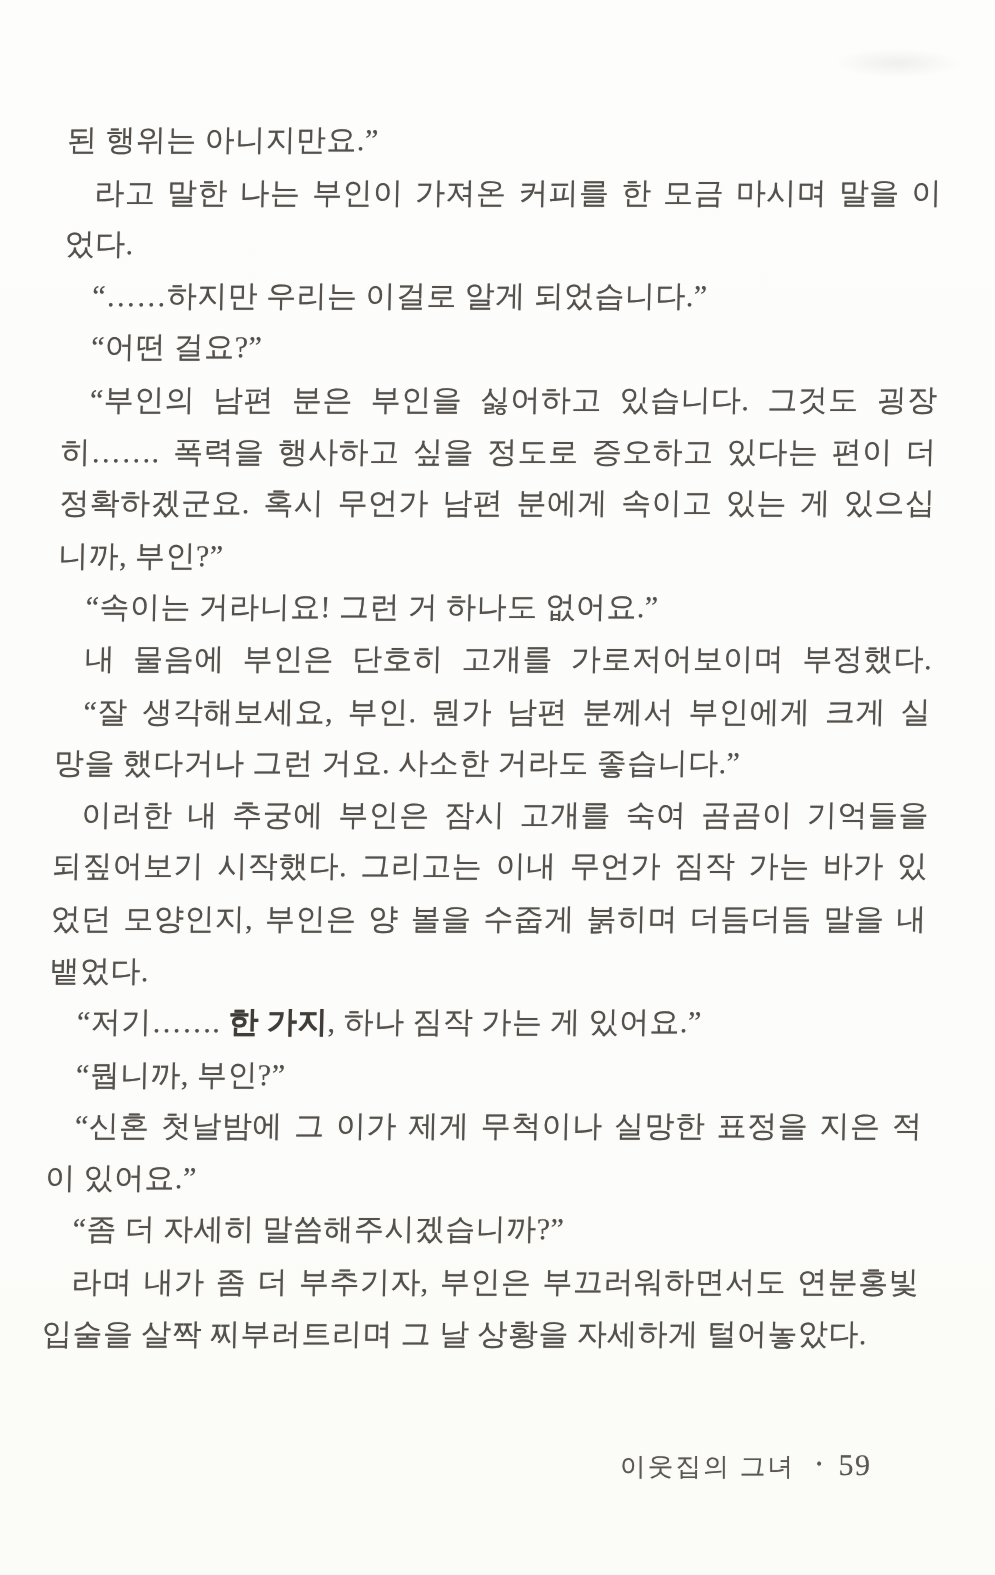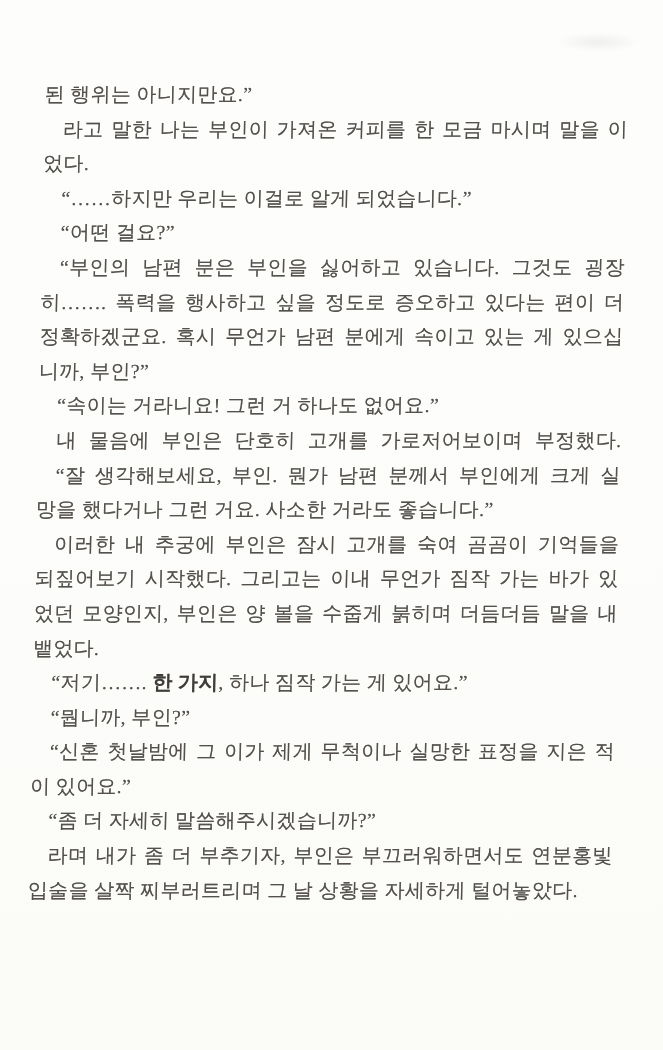--- a/index.html
+++ b/index.html
@@ -100,14 +100,19 @@
       <div class="line"><span class="seg">뱉었다.</span></div>
       <div class="line indent"><span class="seg">“저기……. </span><span class="seg b">한 가지</span><span class="seg">, 하나 짐작 가는 게 있어요.”</span></div>
       <div class="line indent"><span class="seg">“뭡니까, 부인?”</span></div>
       <div class="line indent j"><span class="seg">“신혼 첫날밤에 그 이가 제게 무척이나 실망한 표정을 지은 적</span></div>
       <div class="line"><span class="seg">이 있어요.”</span></div>
       <div class="line indent"><span class="seg">“좀 더 자세히 말씀해주시겠습니까?”</span></div>
       <div class="line indent j"><span class="seg">라며 내가 좀 더 부추기자, 부인은 부끄러워하면서도 연분홍빛</span></div>
       <div class="line"><span class="seg">입술을 살짝 찌부러트리며 그 날 상황을 자세하게 털어놓았다.</span></div>
     </div>
 
+  <div class="footer">
+    <span class="book-title">이웃집의 그녀</span>
+    <span class="sep">•</span>
+    <span class="page-num">59</span>
+  </div>
 
 </div>
 
 </body></html>

